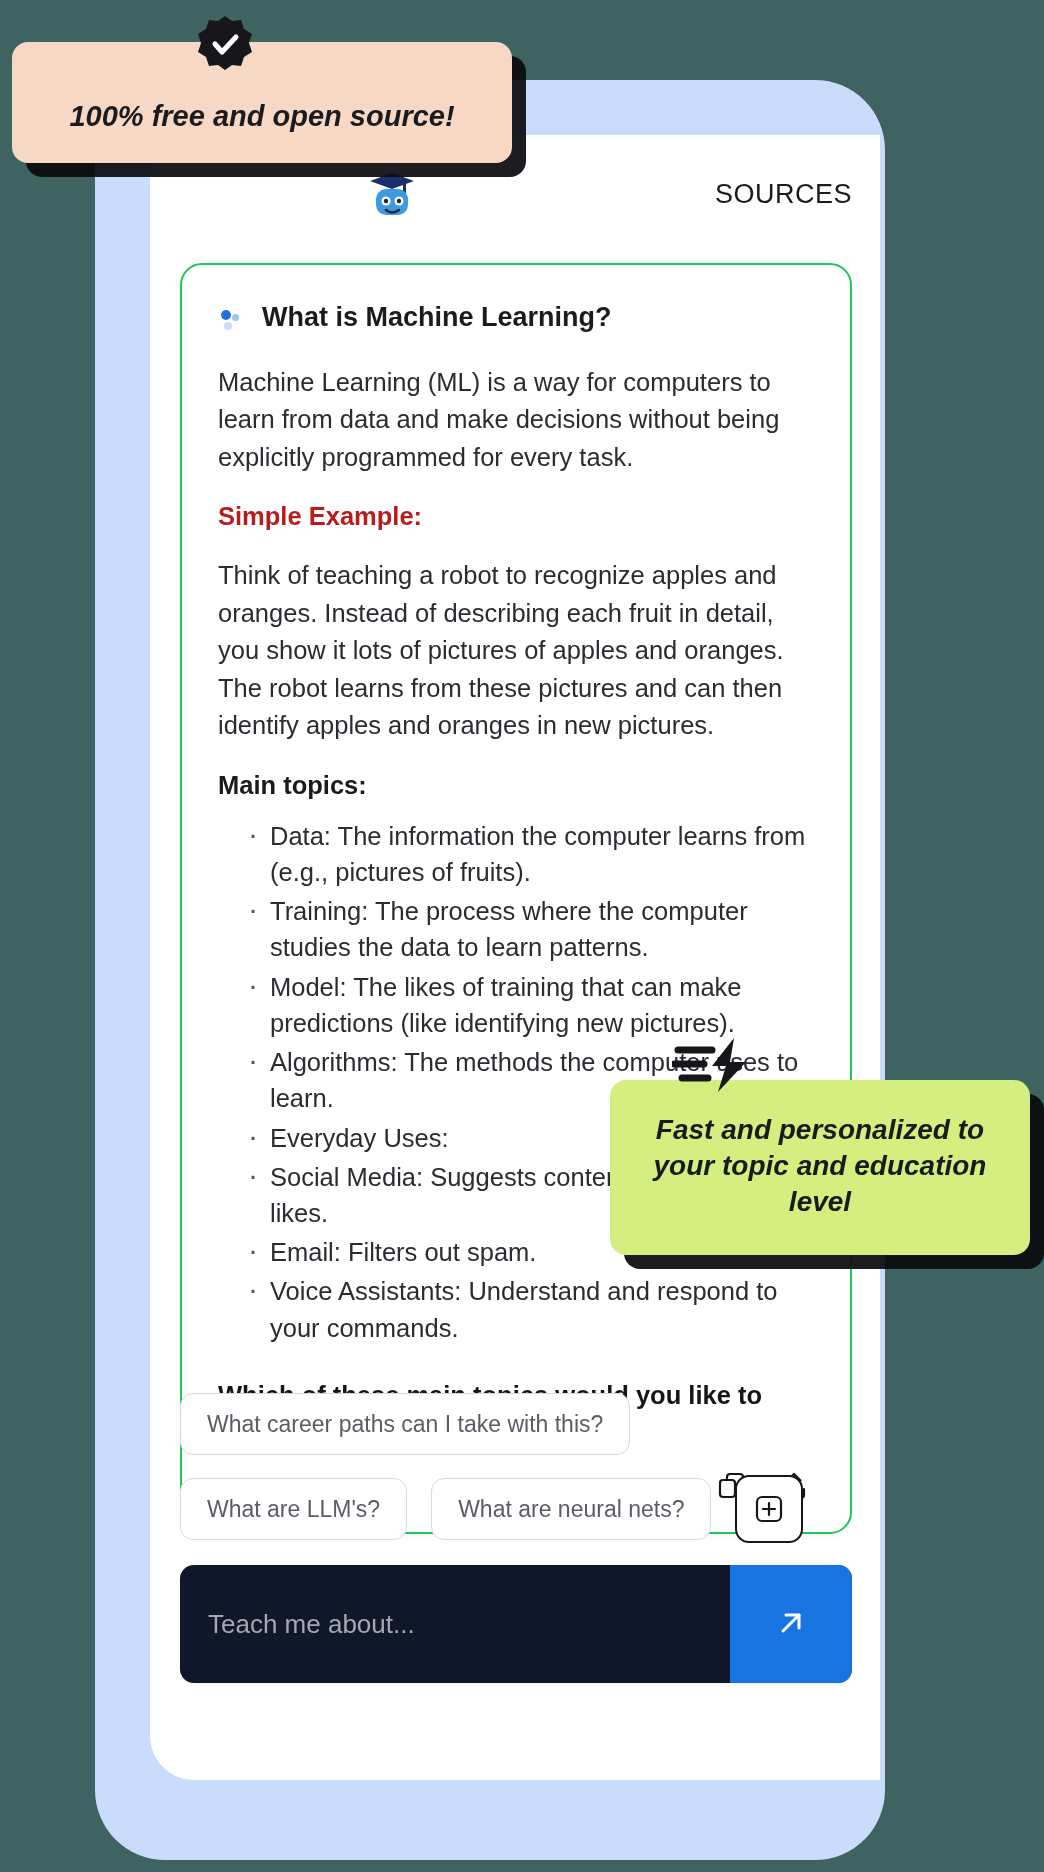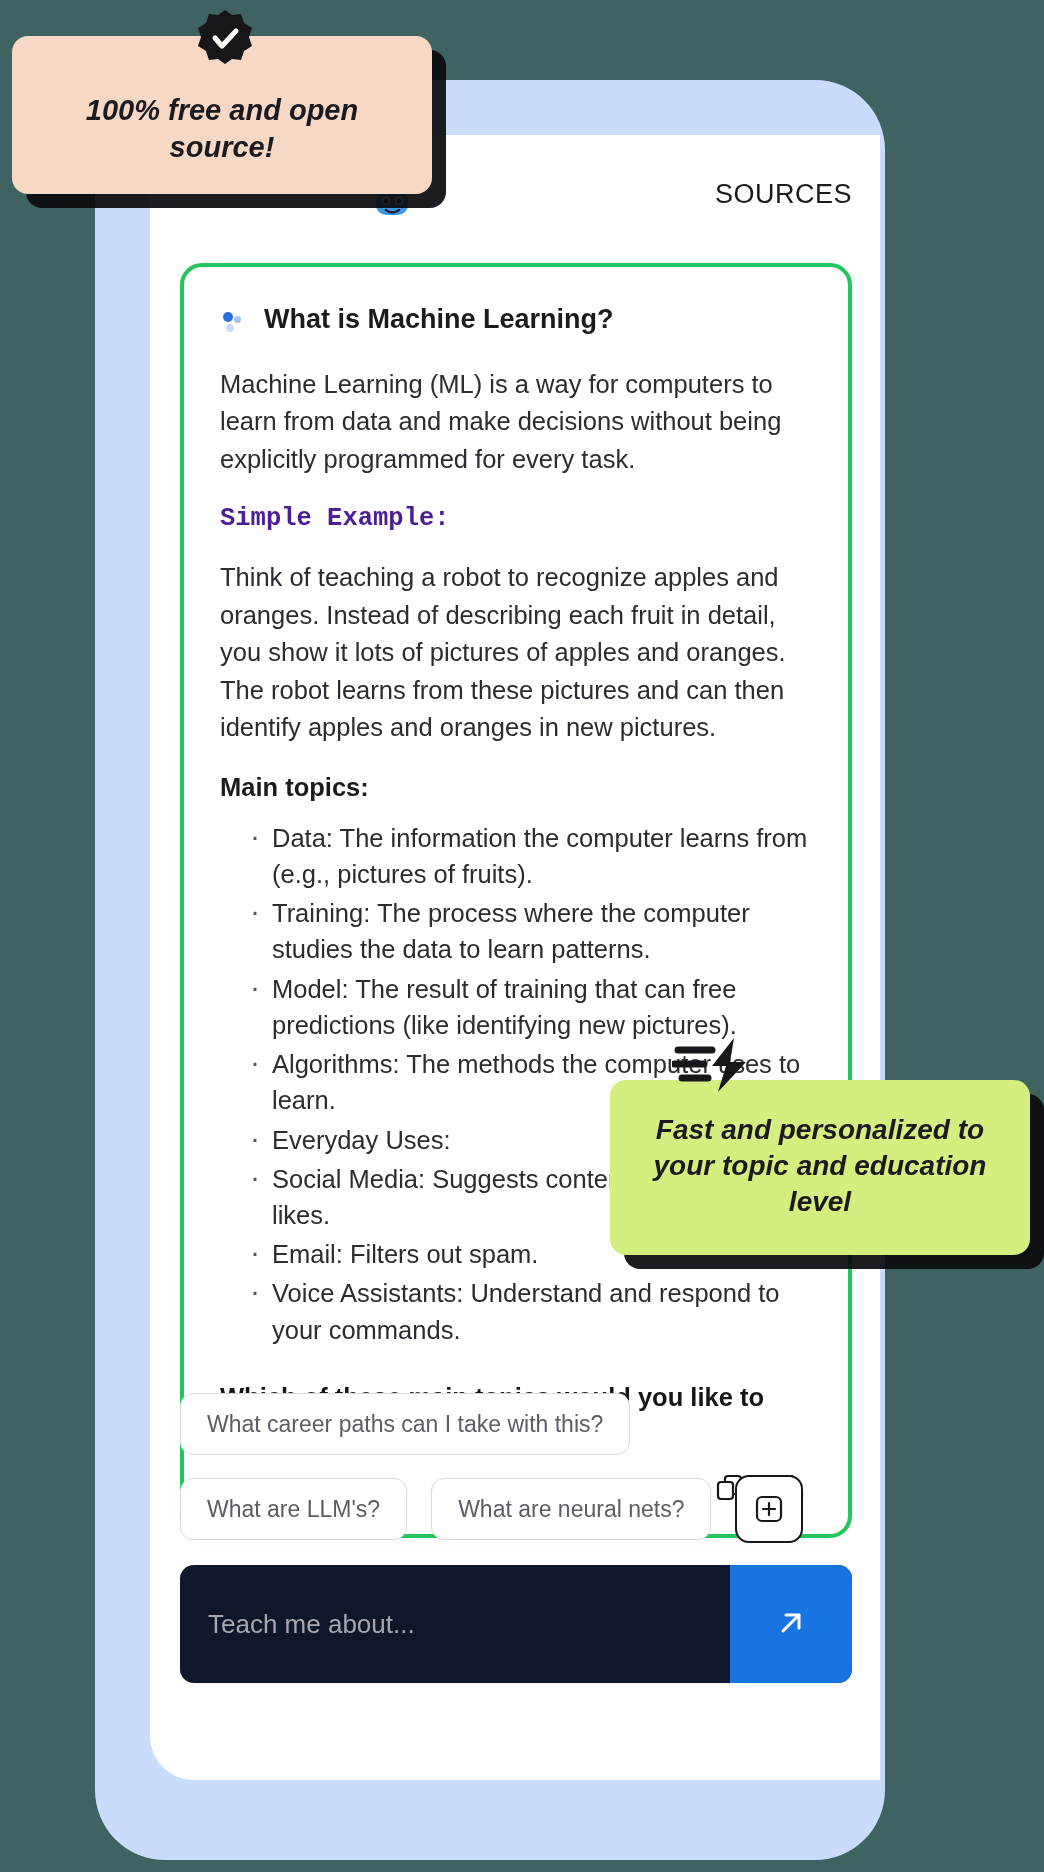--- a/index.html
+++ b/index.html
@@ -59,21 +59,21 @@
     font-weight: 400;
   }
 
   
   .answer-card {
     position: absolute;
     left: 30px; top: 128px;
     width: 672px;
     min-height: 1090px;
     background: #ffffff;
-    border: 4px solid #22c55e;
+    border: 2px solid #22c55e;
     border-radius: 22px;
     box-shadow: 0 2px 10px rgba(20,20,40,0.04);
     padding: 36px 36px 26px 36px;
   }
   .q-row {
     display: flex;
     align-items: flex-start;
     gap: 18px;
     margin-bottom: 26px;
   }
@@ -86,23 +86,22 @@
   }
   .para {
     font-size: 25.5px;
     line-height: 1.47;
     color: #2b2b31;
     margin: 0 0 26px 0;
   }
   .sub-head {
     font-size: 25.5px;
     font-weight: 700;
-    color: #4c1d95;
+    color: #b91c1c;
     margin: 0 0 26px 0;
-    font-family: Liberation Mono, monospace;
   }
   .topics-head {
     font-size: 25.5px;
     font-weight: 700;
     color: #1b1b1f;
     margin: 0 0 18px 0;
   }
   ul.bullets {
     list-style: none;
     margin: 0 0 32px 0;
@@ -210,22 +209,22 @@
     border-radius: 16px;
     box-shadow: 14px 14px 0 rgba(10,10,14,0.92);
     padding: 28px 30px;
     font-style: italic;
     font-weight: 700;
     text-align: center;
     color: #1b1b1f;
     line-height: 1.28;
   }
   .callout-free {
-    left: 12px; top: 36px;
-    width: 420px;
+    left: 12px; top: 42px;
+    width: 500px;
     background: #f7d8c5;
     font-size: 29px;
     padding-top: 56px;
   }
   .badge-check {
     position: absolute;
     left: 182px; top: -28px;
   }
   .callout-fast {
     left: 610px; top: 1080px;
@@ -283,21 +282,21 @@
 
       <p class="sub-head">Simple Example:</p>
 
       <p class="para">Think of teaching a robot to recognize apples and oranges. Instead of describing each fruit in detail, you show it lots of pictures of apples and oranges. The robot learns from these pictures and can then identify apples and oranges in new pictures.</p>
 
       <p class="topics-head">Main topics:</p>
 
       <ul class="bullets">
         <li>Data: The information the computer learns from (e.g., pictures of fruits).</li>
         <li>Training: The process where the computer studies the data to learn patterns.</li>
-        <li>Model: The result of training that can free predictions (like identifying new pictures).</li>
+        <li>Model: The likes of training that can make predictions (like identifying new pictures).</li>
         <li>Algorithms: The methods the computer uses to learn.</li>
         <li>Everyday Uses:</li>
         <li>Social Media: Suggests content based on your likes.</li>
         <li>Email: Filters out spam.</li>
         <li>Voice Assistants: Understand and respond to your commands.</li>
       </ul>
 
       <p class="closing">Which of these main topics would you like to learn more about?</p>
 
       <div class="card-actions">

